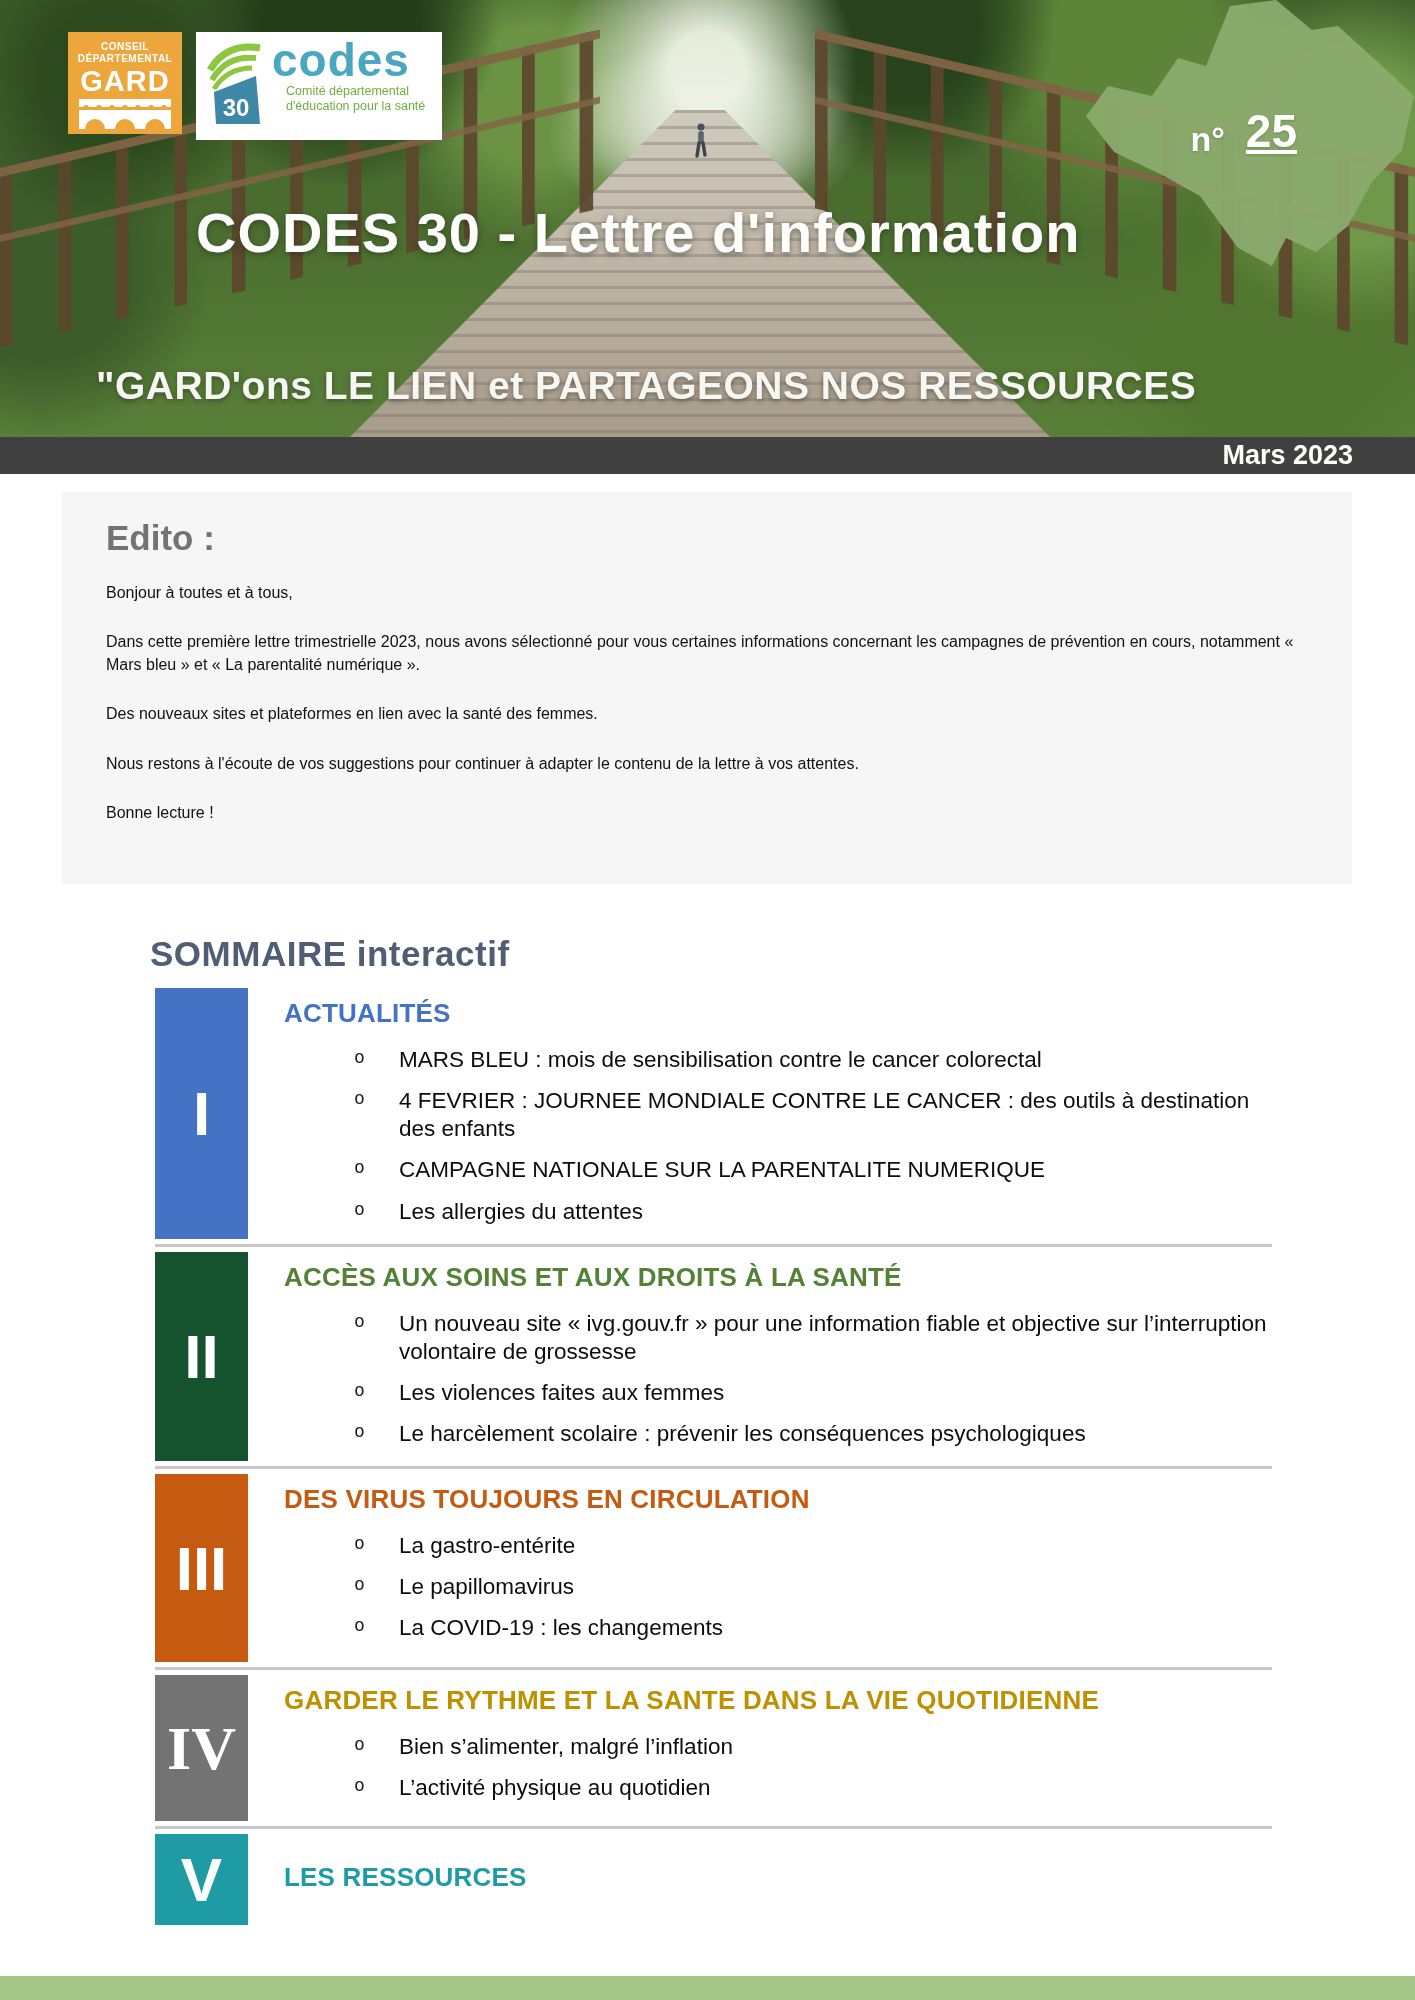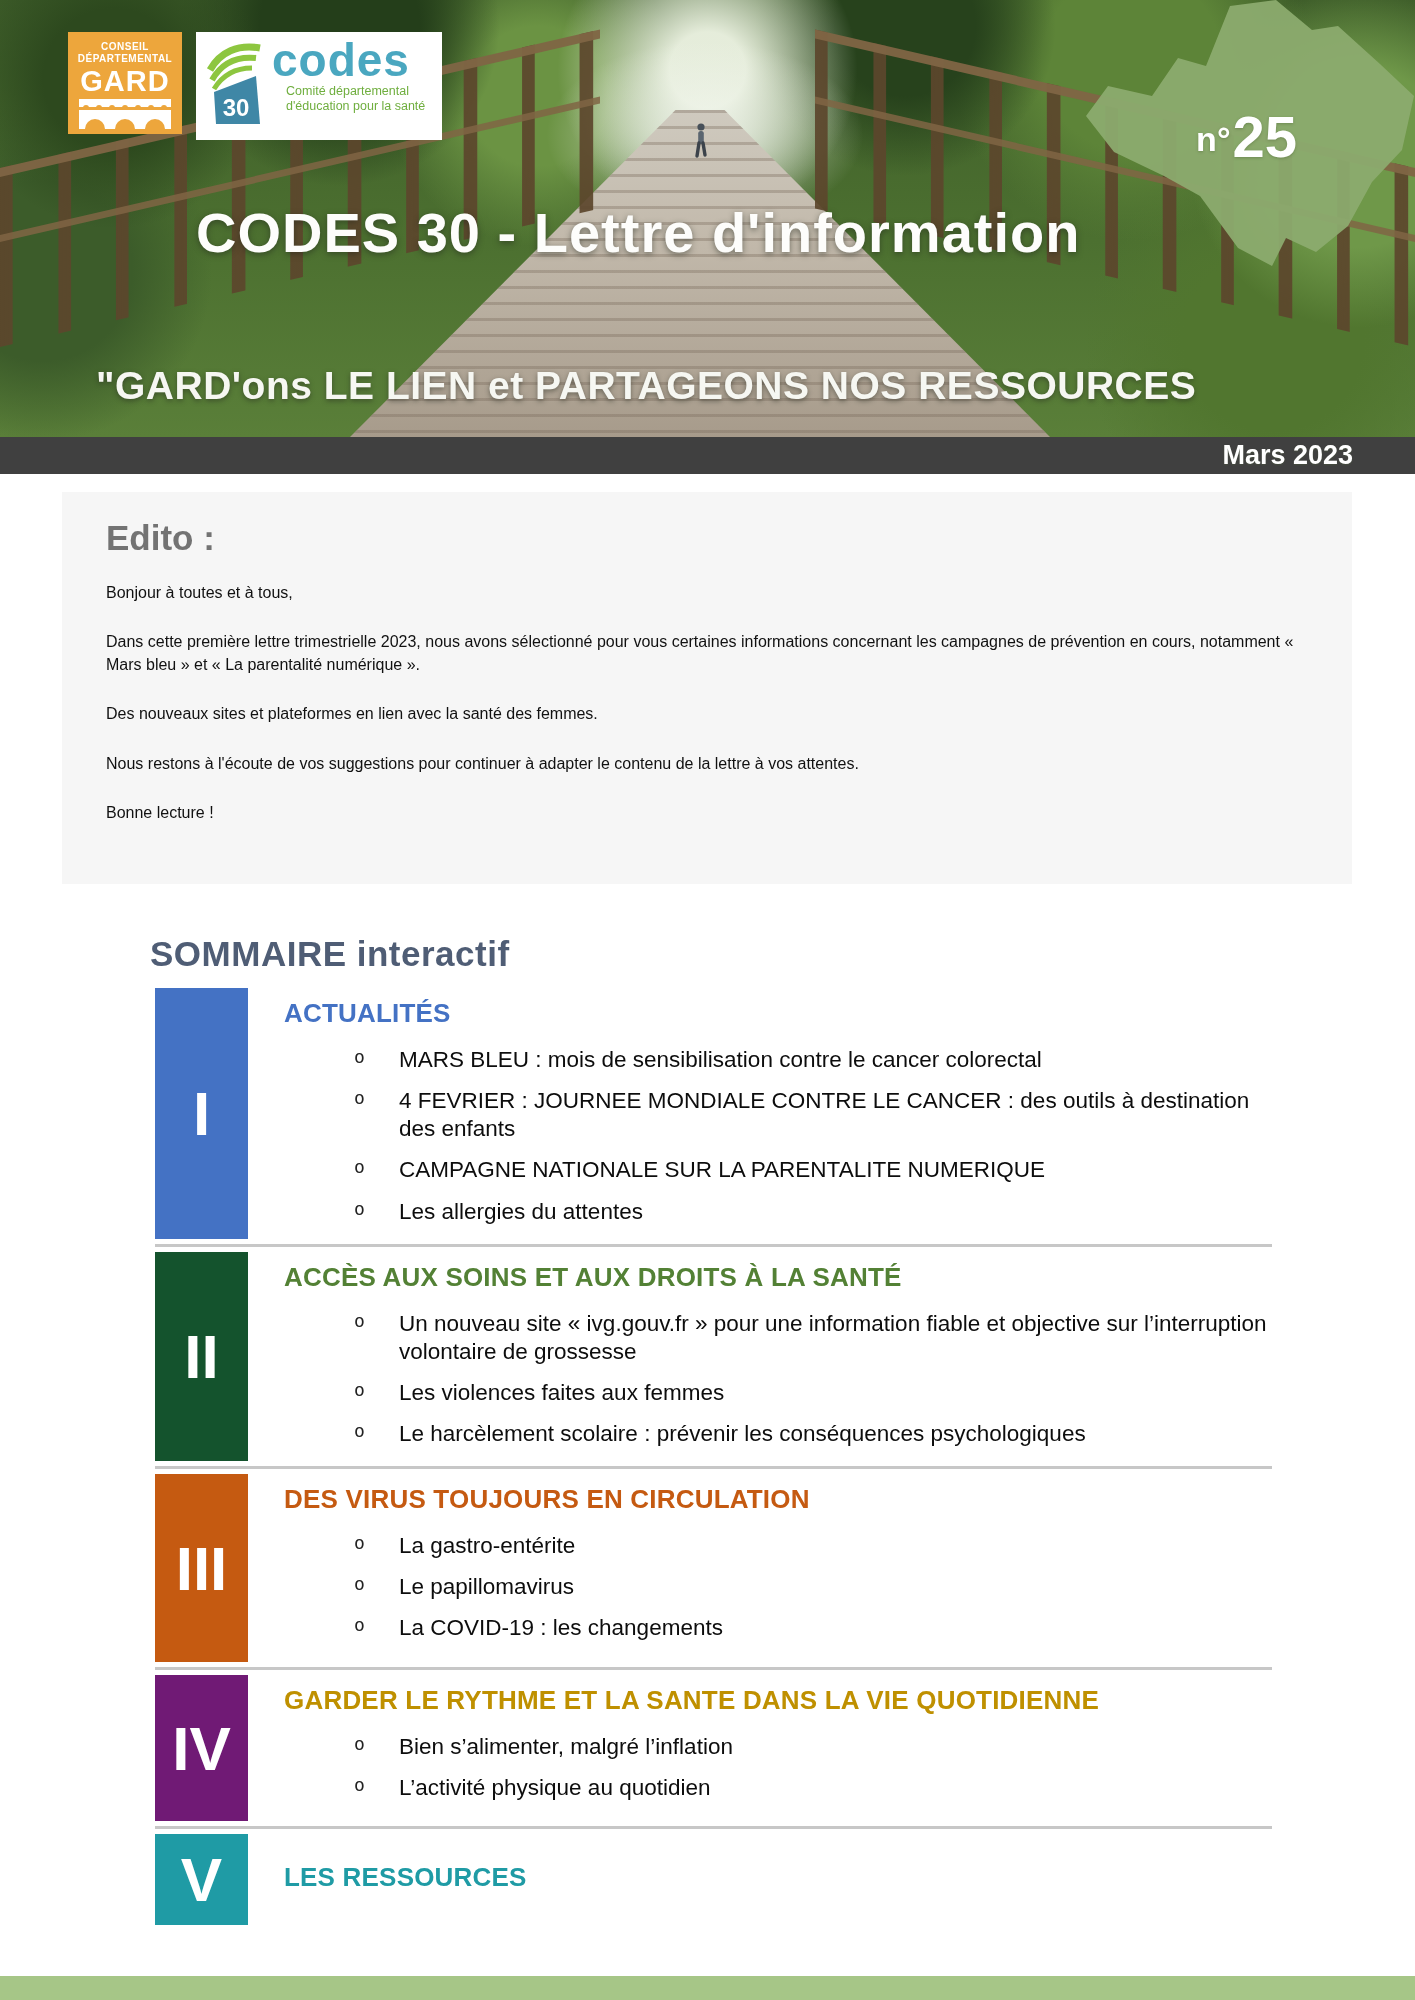--- a/index.html
+++ b/index.html
@@ -42,21 +42,21 @@
     display:flex;align-items:flex-start;padding:8px 8px 0 8px;box-sizing:border-box;}
   .codes-right{margin-left:6px;}
   .codes-word{color:#4aa7c0;font-size:46px;font-weight:bold;line-height:.9;letter-spacing:1px;}
   .codes-tag{color:#6fae3e;font-size:12.5px;line-height:1.2;margin-top:3px;margin-left:14px;}
 
   
   .badge{position:absolute;right:0;top:0;width:335px;height:272px;}
   .badge-label{position:absolute;right:118px;top:108px;color:#fff;display:flex;align-items:flex-start;
     text-shadow:0 1px 3px rgba(60,80,40,.35);}
   .badge-prefix{font-size:34px;font-weight:bold;margin-top:12px;}
-  .badge-num{font-size:58px;font-weight:bold;margin-left:2px;line-height:1;}
+  .badge-num{font-size:46px;font-weight:bold;margin-left:21px;line-height:1;text-decoration:underline;}
 
   
   .title{position:absolute;left:196px;top:200px;color:#fdfdfb;font-size:56px;font-weight:bold;
     letter-spacing:1px;text-shadow:0 2px 6px rgba(35,40,30,.55);white-space:nowrap;}
   .subtitle{position:absolute;left:96px;top:364px;color:#f6f7f2;font-size:39px;font-weight:bold;
     letter-spacing:.5px;text-shadow:0 2px 5px rgba(35,40,30,.5);white-space:nowrap;}
   .date-bar{position:absolute;left:0;top:437px;width:1415px;height:37px;line-height:37px;
     text-align:right;padding-right:62px;box-sizing:border-box;color:#fff;font-size:27px;font-weight:bold;
     text-shadow:0 1px 2px rgba(80,100,60,.4);}
 
@@ -199,21 +199,21 @@
         <ul class="toc-items">
           <li>La gastro-entérite</li>
           <li>Le papillomavirus</li>
           <li>La COVID-19 : les changements</li>
         </ul>
       </div>
     </div>
     <div class="divider"></div>
 
     <div class="toc-row r4">
-      <div class="toc-num" style="background-color: #701a75;">IV</div>
+      <div class="toc-num" style="background-color: #737373; font-family: Liberation Serif, serif;">IV</div>
       <div class="toc-body">
         <div class="toc-title" style="color: rgb(191, 144, 0);">GARDER LE RYTHME ET LA SANTE DANS LA VIE QUOTIDIENNE</div>
         <ul class="toc-items">
           <li>Bien s’alimenter, malgré l’inflation</li>
           <li>L’activité physique au quotidien</li>
         </ul>
       </div>
     </div>
     <div class="divider"></div>
 

